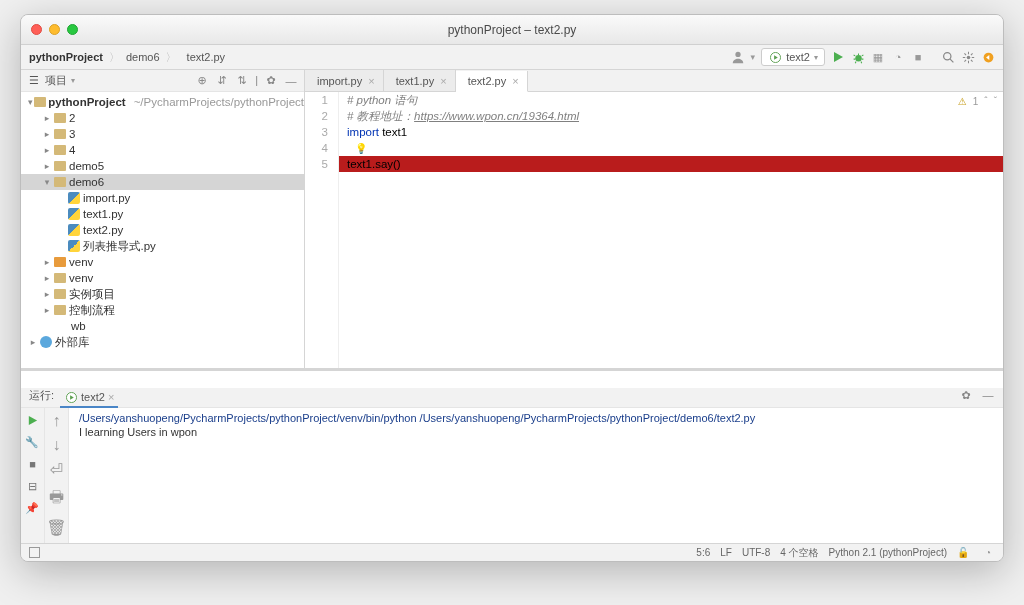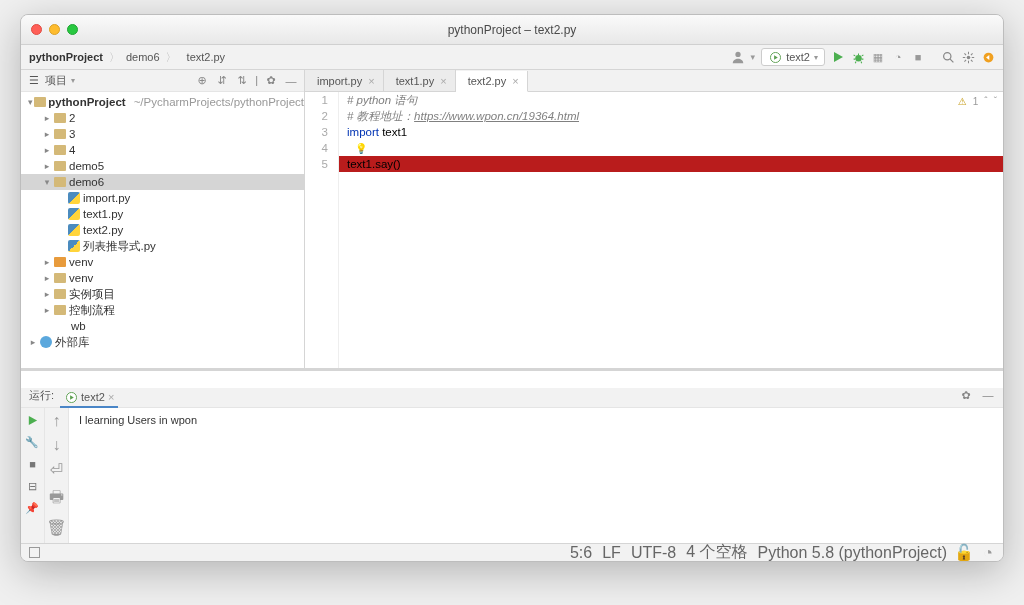--- a/index.html
+++ b/index.html
@@ -61,21 +61,21 @@
 .run-header { height: 20px; background: #f2f2f2; border-bottom: 1px solid #e5e5e5; display: flex; align-items: flex-start; padding: 0 8px; font-size: 11px; color: #555; gap: 6px; margin-top: 17px; }
 .run-tab { display: flex; align-items: center; gap: 3px; padding: 0 4px; border-bottom: 2px solid #4a86c7; height: 20px; }
 .run-body { flex: 1; display: flex; }
 .run-tools { width: 24px; background: #f2f2f2; border-right: 1px solid #e5e5e5; display: flex; flex-direction: column; align-items: center; padding-top: 4px; gap: 6px; }
 .run-tools .btn { width: 16px; height: 16px; color: #777; display: flex; align-items: center; justify-content: center; font-size: 11px; }
 .run-tools2 { width: 24px; background: #f2f2f2; border-right: 1px solid #e5e5e5; display: flex; flex-direction: column; align-items: center; padding-top: 4px; gap: 6px; }
 .console { flex: 1; padding: 4px 10px; font-family: "Menlo", monospace; font-size: 11px; }
 .console .cmd { color: #1a3e8b; }
 .console .out { color: #333; margin-top: 2px; }
 .console .exit { color: #333; margin-top: 14px; }
-.status { height: 18px; background: #f2f2f2; border-top: 1px solid #d5d5d5; display: flex; align-items: center; padding: 0 8px; font-size: 16px; color: #666; }
+.status { height: 18px; background: #f2f2f2; border-top: 1px solid #d5d5d5; display: flex; align-items: center; padding: 0 8px; font-size: 10px; color: #666; }
 .status-right { margin-left: auto; display: flex; gap: 10px; align-items: center; }
 .sq { width: 11px; height: 11px; border: 1px solid #999; }
 svg { display: block; }
 </style>
 </head>
 <body>
 
 <div class="window">
 
   <div class="titlebar">
@@ -368,31 +368,32 @@
           <span class="btn grey">📌</span>
         </div>
         <div class="run-tools2">
           <span class="btn grey">↑</span>
           <span class="btn grey">↓</span>
           <span class="btn grey">⏎</span>
           <span class="btn grey">🖶</span>
           <span class="btn grey">🗑</span>
         </div>
         <div class="console">
+          <div class="cmd">/Users/yanshuopeng/PycharmProjects/pythonProject/venv/bin/python /Users/yanshuopeng/PycharmProjects/pythonProject/demo6/text2.py</div>
           <div class="out">I learning Users in wpon</div>
         </div>
       </div>
     </div>
   </div>
 
   <div class="status">
     <span class="sq"></span>
     <div class="status-right">
       <span>5:6</span>
       <span>LF</span>
       <span>UTF-8</span>
       <span>4 个空格</span>
-      <span>Python 5.8 (pythonProject)</span>
+      <span>Python 2.1 (pythonProject)</span>
       <span class="ico grey">🔓</span>
       <span class="ico grey">◔</span>
     </div>
   </div>
 </div>
 
 </body></html>

